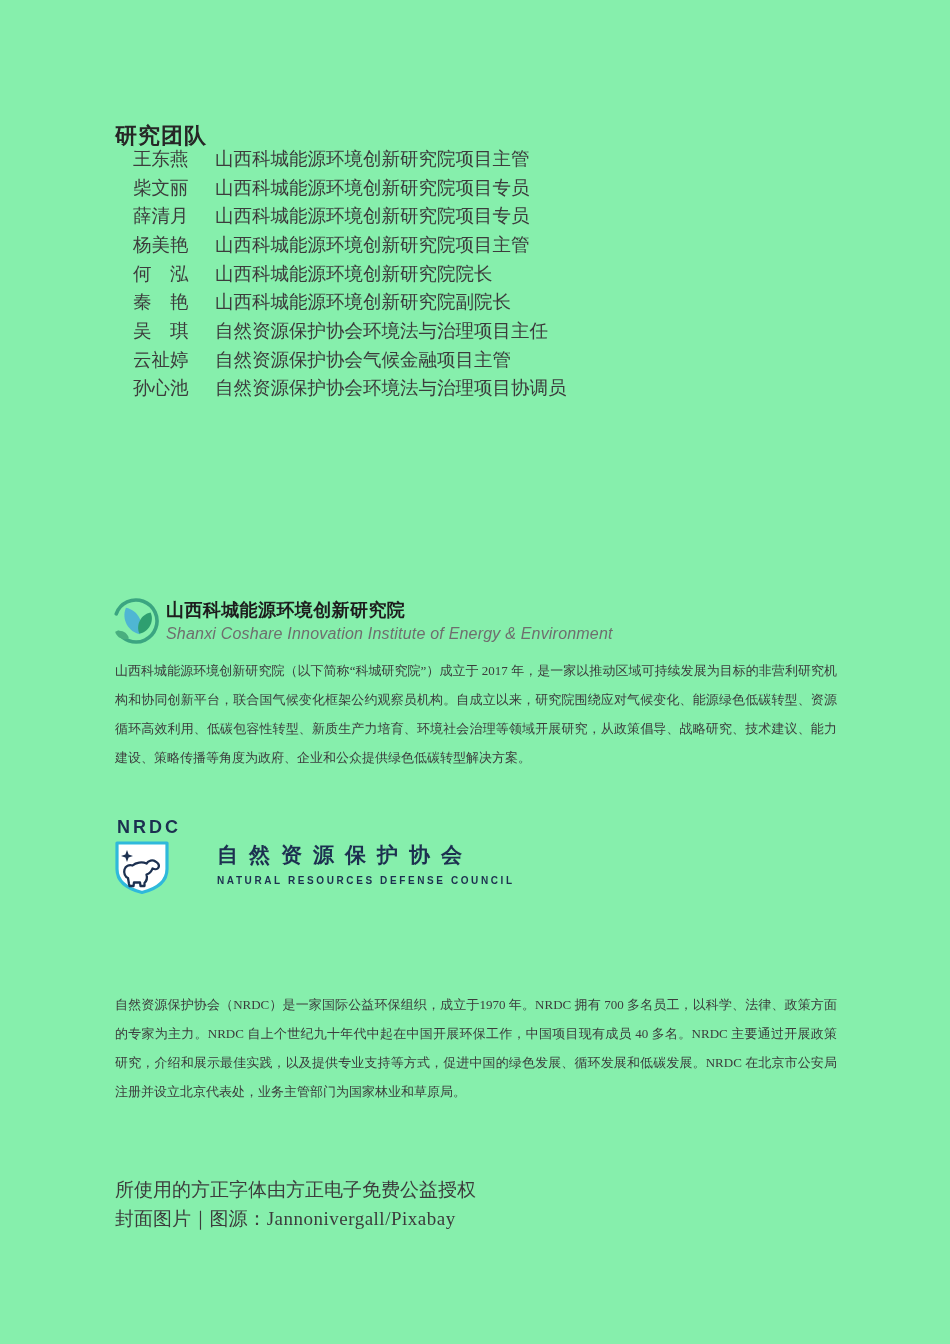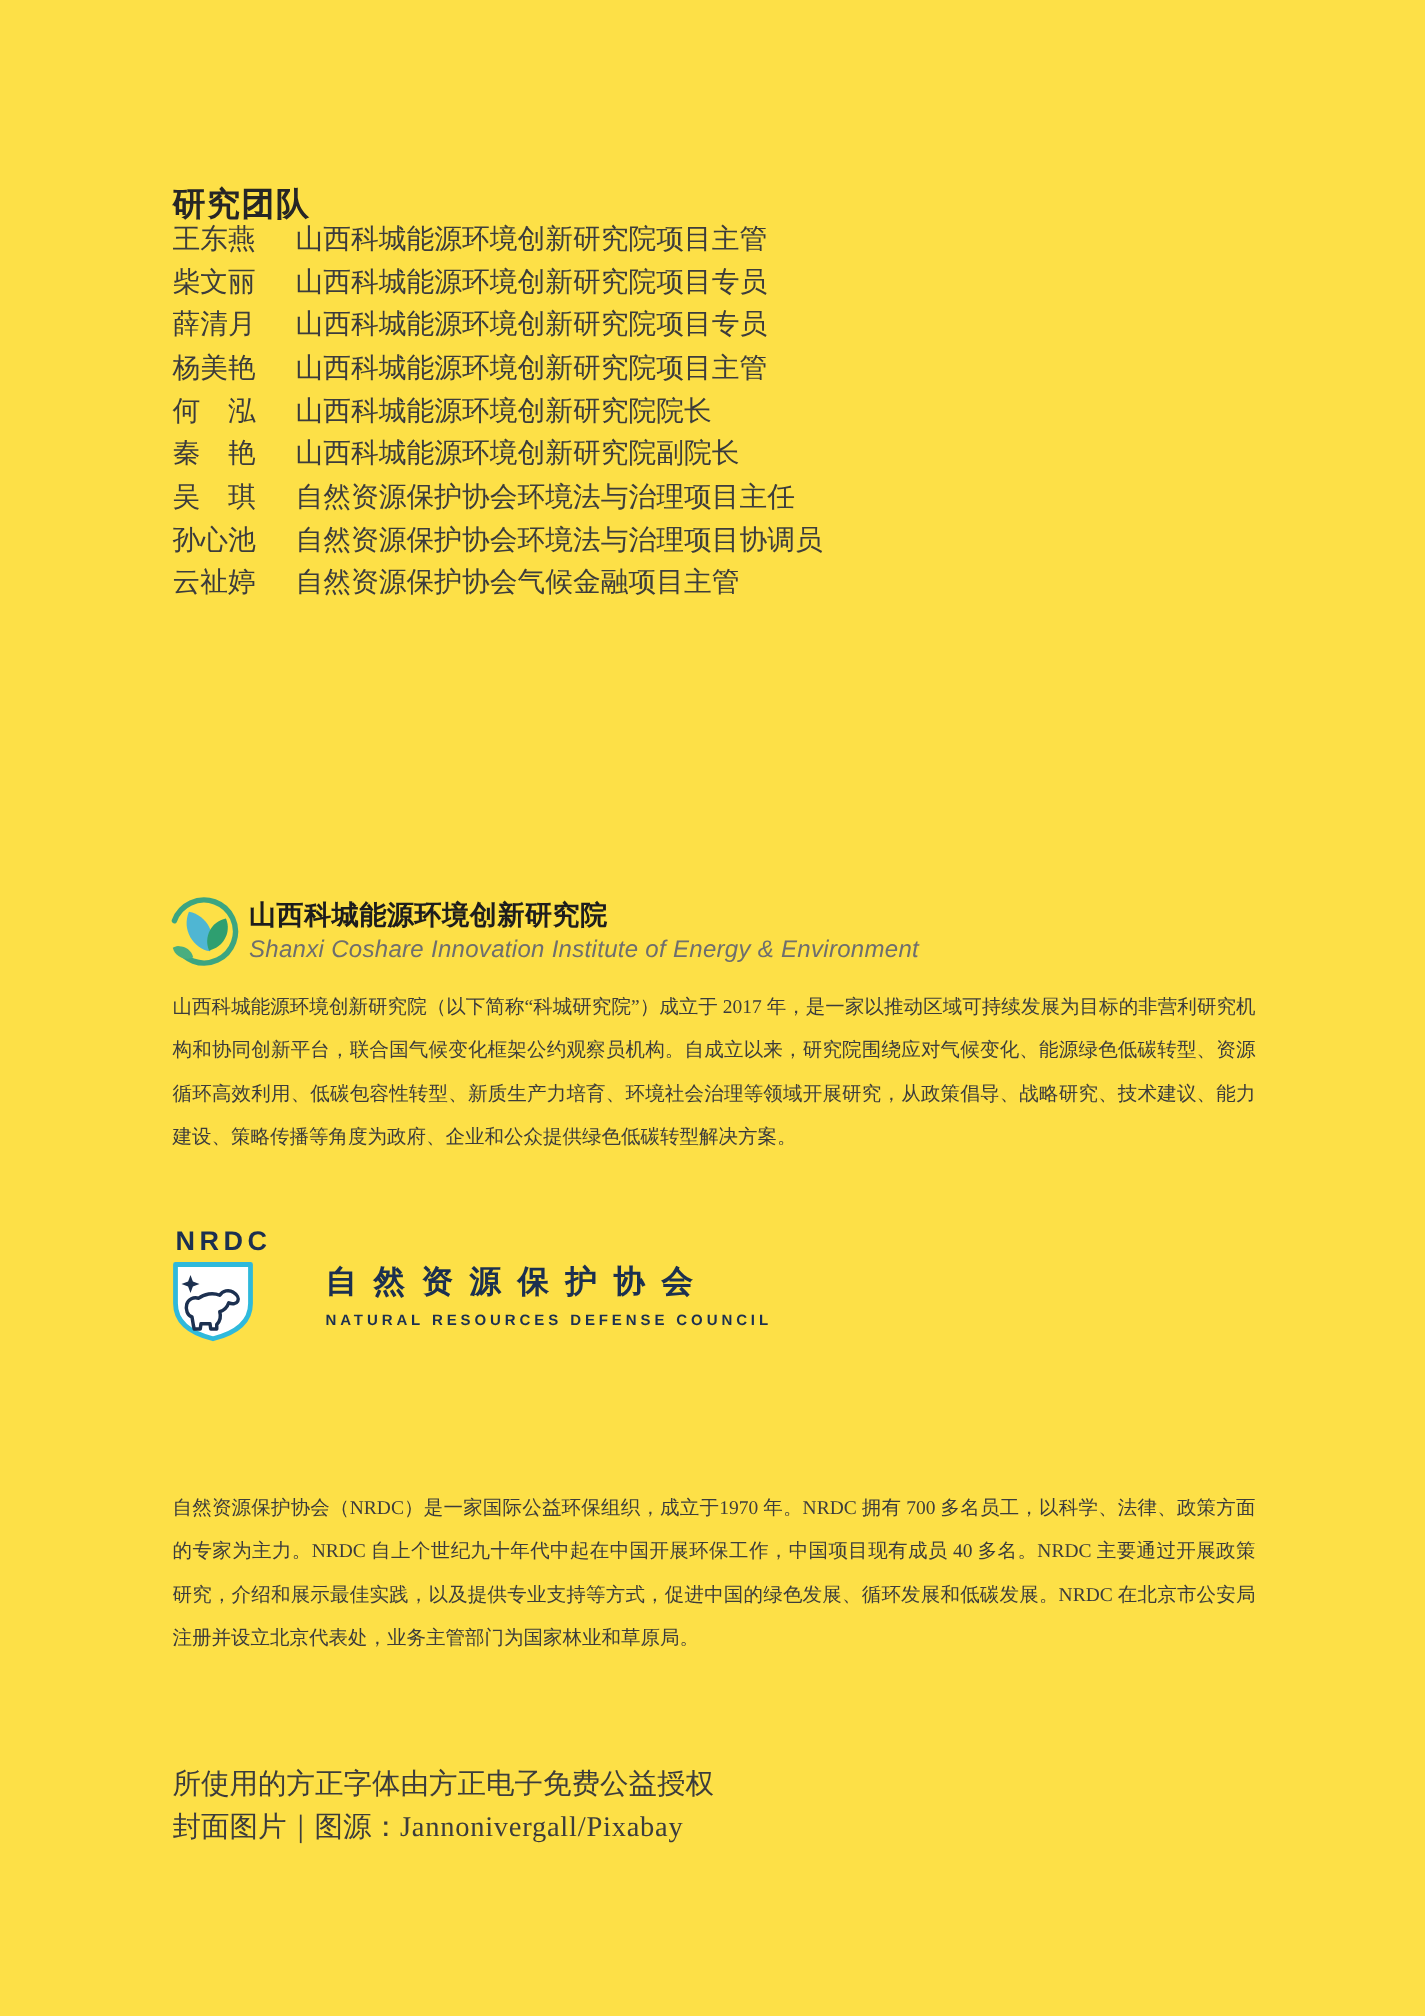--- a/index.html
+++ b/index.html
@@ -1,35 +1,35 @@
 <!DOCTYPE html>
 <html><head>
 <meta charset="utf-8">
 <title>Report credits page</title>
 <style>
   html,body { margin:0; padding:0; background:#ffffff; }
   .page {
     position:relative;
     width:950px;
     height:1344px;
-    background:#fde047;
+    background:#86efac;
     overflow:hidden;
     font-family:"Liberation Sans", sans-serif;
     color:#3c3c3c;
   }
 
   
   .title {
     position:absolute; left:115px; top:108px;
     font-size:22px; font-weight:bold; color:#262626;
     letter-spacing:1px; line-height:1.2;
   }
 
   
-  .team { position:absolute; left:115px; top:144px; }
+  .team { position:absolute; left:133px; top:144px; }
   .team-row {
     display:flex; align-items:center;
     height:28.7px; font-size:18.5px; color:#3c3c3c;
   }
   .team-name { width:82px; flex:0 0 82px; }
   .team-role { white-space:nowrap; }
 
   
   .coshare-logo {
     position:absolute; left:112px; top:597px;
@@ -115,26 +115,26 @@
     </div>
     <div class="team-row">
       <span class="team-name">秦　艳</span>
       <span class="team-role">山西科城能源环境创新研究院副院长</span>
     </div>
     <div class="team-row">
       <span class="team-name">吴　琪</span>
       <span class="team-role">自然资源保护协会环境法与治理项目主任</span>
     </div>
     <div class="team-row">
+      <span class="team-name">云祉婷</span>
+      <span class="team-role">自然资源保护协会气候金融项目主管</span>
+    </div>
+    <div class="team-row">
       <span class="team-name">孙心池</span>
       <span class="team-role">自然资源保护协会环境法与治理项目协调员</span>
-    </div>
-    <div class="team-row">
-      <span class="team-name">云祉婷</span>
-      <span class="team-role">自然资源保护协会气候金融项目主管</span>
     </div>
   </div>
 
   <div class="coshare-logo">
     <span>
       <svg width="48" height="48" viewBox="0 0 48 48" aria-hidden="true">
         <circle cx="24" cy="24" r="21" fill="none" stroke="#3BA581" stroke-width="3.6" stroke-dasharray="112 20" transform="rotate(-160 24 24)" stroke-linecap="round"></circle>
         <path d="M0 15 C -9 8 -10 -7 0 -15 C 10 -7 9 8 0 15 Z" fill="#49AE7F" transform="translate(10 38) rotate(-65) scale(0.5)"></path>
         <path d="M0 15 C -9 8 -10 -7 0 -15 C 10 -7 9 8 0 15 Z" fill="#4FB6D3" transform="translate(21 24) rotate(-28)"></path>
         <path d="M0 15 C -9 8 -10 -7 0 -15 C 10 -7 9 8 0 15 Z" fill="#2E9F70" transform="translate(33 26) rotate(28) scale(0.8)"></path>

